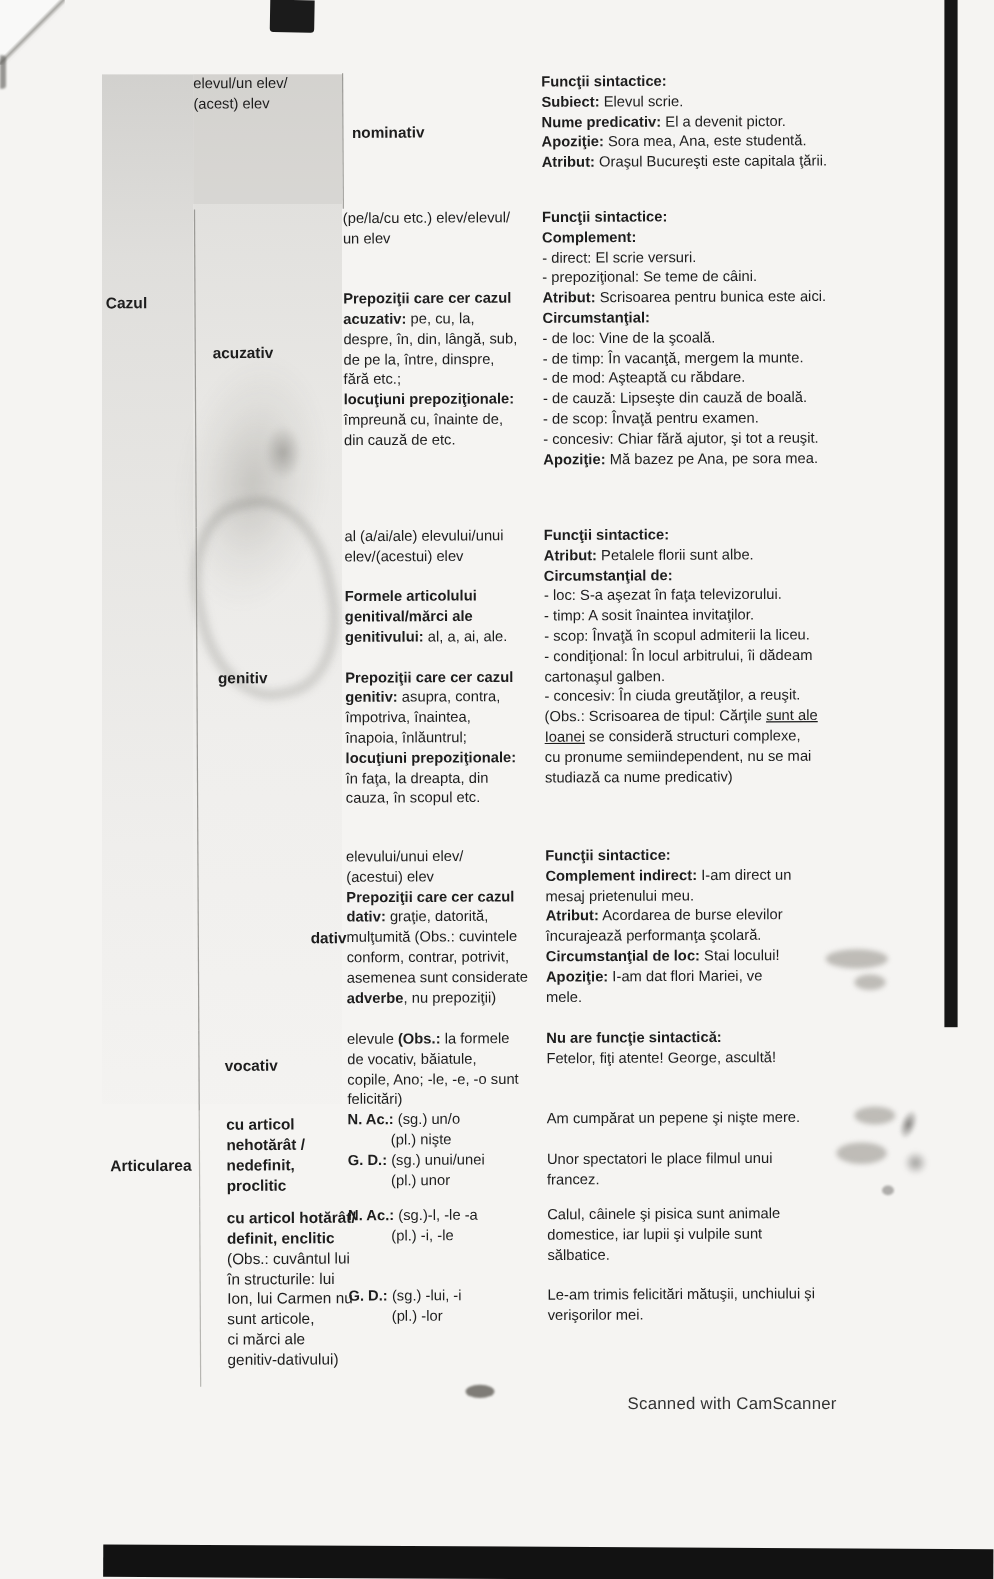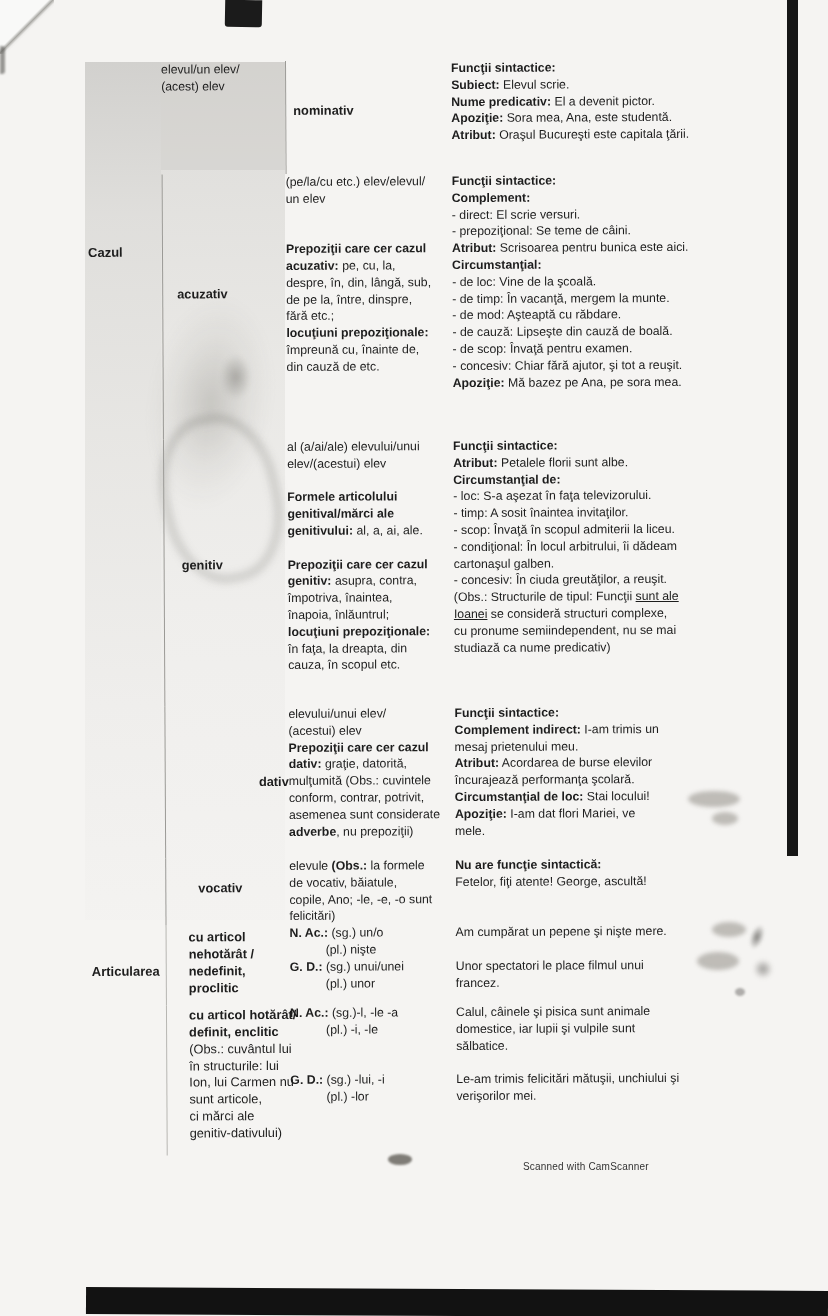--- a/index.html
+++ b/index.html
@@ -59,34 +59,34 @@
   .seg.u{text-decoration:underline;margin-top:33px;}
   .c-section{padding-left:2px;font-weight:700;font-size:13px;}
   .row-2 .c-section{padding-top:70px;}
   .row-6 .c-section{padding-top:38px;}
   .c-case{border-left:1px solid #9b9a96;font-size:12.8px;}
   .row-6 .c-case,.row-7 .c-case{border-left-color:#b7b6b2;}
   .row-1 .c-case{padding-left:7px;}
   .row-2 .c-case{padding-left:14px;}
   .row-3 .c-case{padding-left:17px;}
   .row-4 .c-case{padding-left:24px;}
-  .row-5 .c-case{padding-left:32px;}
+  .row-5 .c-case{padding-left:21px;}
   .row-6 .c-case,.row-7 .c-case{padding-left:22px;}
   .row-1 .case-inner{padding-top:42px;}
   .row-2 .case-inner{padding-top:112px;}
   .row-3 .case-inner{padding-top:118px;}
   .row-4 .case-inner{padding-top:68px;text-align:right;}
   .row-5 .case-inner{padding-top:22px;}
   .row-6 .case-inner{padding-top:4px;}
   .row-7 .case-inner{padding-top:2px;}
   .c-forms{padding-right:4px;}
   .c-functions{padding-right:2px;}
   .footer-credit{
     position:absolute;left:523px;top:1161px;z-index:2;
-    font-size:10px;color:#333;letter-spacing:.2px;
+    font-size:14px;color:#333;letter-spacing:.2px;
   }
 </style>
 </head>
 <body>
 
 <div class="artifact band-col1"></div>
 <div class="artifact band-col2"></div>
 <div class="artifact block-nominativ"></div>
 <div class="artifact stain-big"></div>
 <div class="artifact stain-ring"></div>
@@ -190,21 +190,21 @@
       <div class="cell c-functions">
         <div class="line"><span class="seg b">Funcţii sintactice:</span></div>
         <div class="line"><span class="seg b">Atribut:</span><span class="seg"> Petalele florii sunt albe.</span></div>
         <div class="line"><span class="seg b">Circumstanţial de:</span></div>
         <div class="line"><span class="seg">- loc: S-a aşezat în faţa televizorului.</span></div>
         <div class="line"><span class="seg">- timp: A sosit înaintea invitaţilor.</span></div>
         <div class="line"><span class="seg">- scop: Învaţă în scopul admiterii la liceu.</span></div>
         <div class="line"><span class="seg">- condiţional: În locul arbitrului, îi dădeam</span></div>
         <div class="line"><span class="seg">cartonaşul galben.</span></div>
         <div class="line"><span class="seg">- concesiv: În ciuda greutăţilor, a reuşit.</span></div>
-        <div class="line"><span class="seg">(Obs.: Structurile de tipul: Funcţii </span><span class="seg u">sunt ale</span></div>
+        <div class="line"><span class="seg">(Obs.: Scrisoarea de tipul: Cărţile </span><span class="seg u">sunt ale</span></div>
         <div class="line"><span class="seg u">Ioanei</span><span class="seg"> se consideră structuri complexe,</span></div>
         <div class="line"><span class="seg">cu pronume semiindependent, nu se mai</span></div>
         <div class="line"><span class="seg">studiază ca nume predicativ)</span></div>
       </div>
     </div>
     <div class="row row-4">
       <div class="cell c-section"></div>
       <div class="cell c-case">
         <div class="case-inner">
           <div class="line"><span class="seg b">dativ</span></div>
@@ -215,21 +215,21 @@
         <div class="line"><span class="seg">(acestui) elev</span></div>
         <div class="line"><span class="seg b">Prepoziţii care cer cazul</span></div>
         <div class="line"><span class="seg b">dativ:</span><span class="seg"> graţie, datorită,</span></div>
         <div class="line"><span class="seg">mulţumită (Obs.: cuvintele</span></div>
         <div class="line"><span class="seg">conform, contrar, potrivit,</span></div>
         <div class="line"><span class="seg">asemenea sunt considerate</span></div>
         <div class="line"><span class="seg b">adverbe</span><span class="seg">, nu prepoziţii)</span></div>
       </div>
       <div class="cell c-functions">
         <div class="line"><span class="seg b">Funcţii sintactice:</span></div>
-        <div class="line"><span class="seg b">Complement indirect:</span><span class="seg"> I-am trimis un</span></div>
+        <div class="line"><span class="seg b">Complement indirect:</span><span class="seg"> I-am direct un</span></div>
         <div class="line"><span class="seg">mesaj prietenului meu.</span></div>
         <div class="line"><span class="seg b">Atribut:</span><span class="seg"> Acordarea de burse elevilor</span></div>
         <div class="line"><span class="seg">încurajează performanţa şcolară.</span></div>
         <div class="line"><span class="seg b">Circumstanţial de loc:</span><span class="seg"> Stai locului!</span></div>
         <div class="line"><span class="seg b">Apoziţie:</span><span class="seg"> I-am dat flori Mariei, ve</span></div>
         <div class="line"><span class="seg">mele.</span></div>
       </div>
     </div>
     <div class="row row-5">
       <div class="cell c-section"></div>

